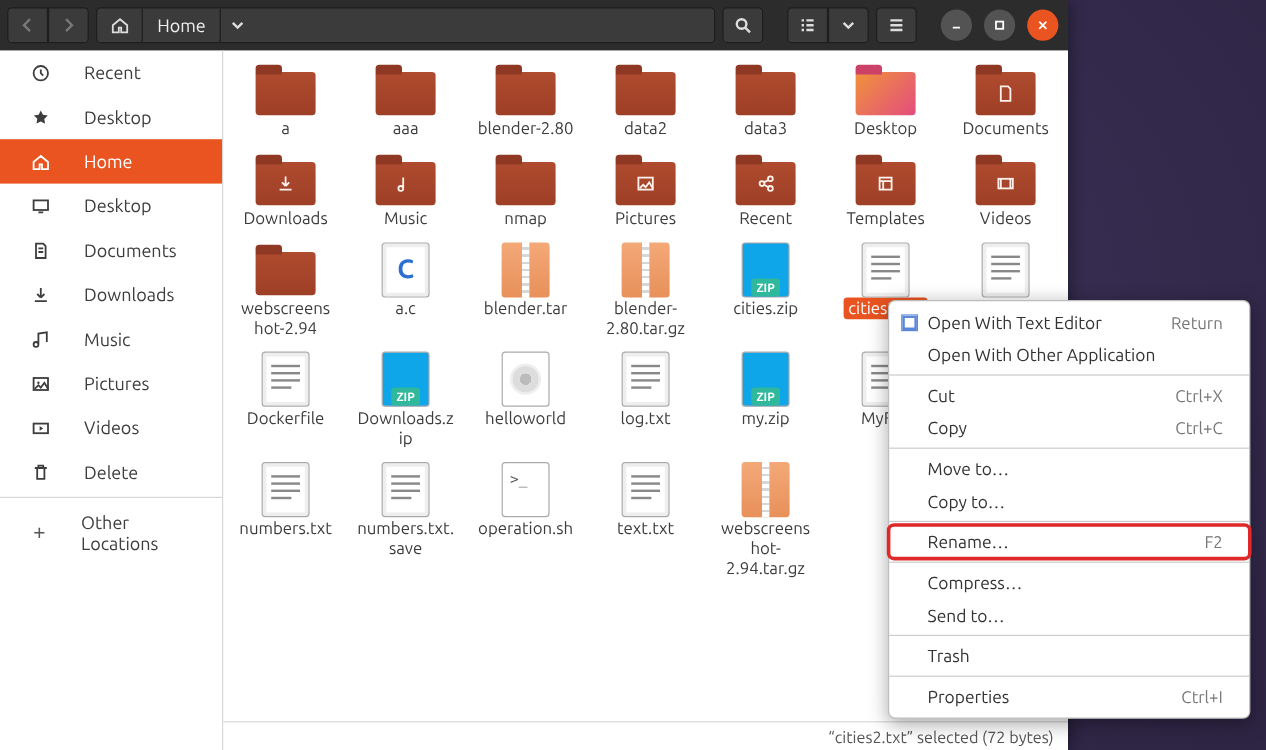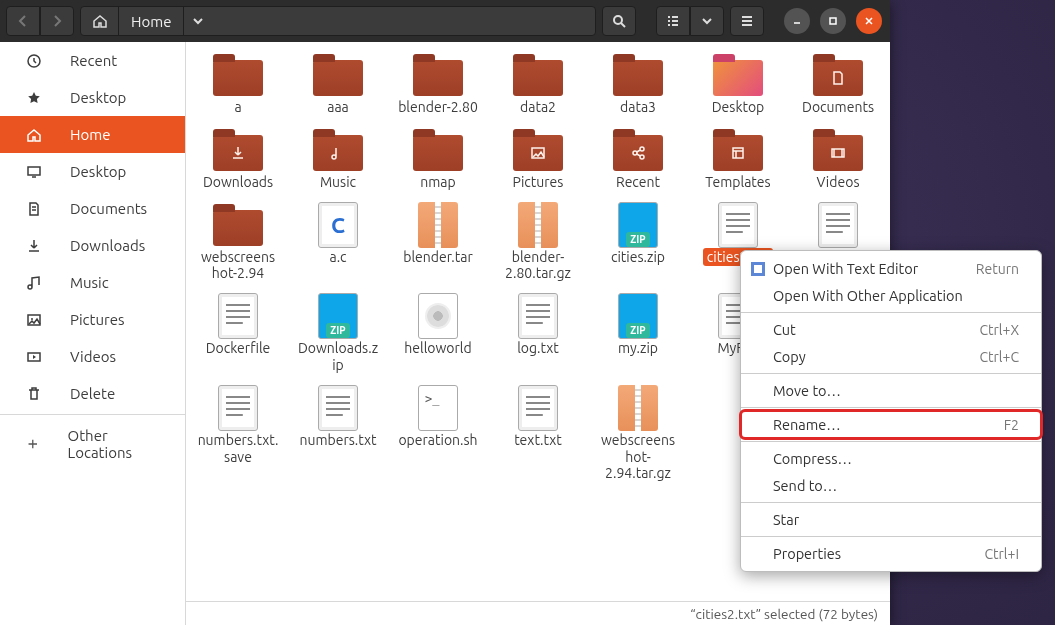--- a/index.html
+++ b/index.html
@@ -675,27 +675,27 @@
           <div class="file-item">
             <div class="file-icon">
               <div class="icon-file txt"></div>
             </div>
             <div class="file-label"></div>
           </div>
           <div class="file-item">
             <div class="file-icon">
               <div class="icon-file txt"></div>
             </div>
+            <div class="file-label">numbers.txt</div>
+          </div>
+          <div class="file-item">
+            <div class="file-icon">
+              <div class="icon-file txt"></div>
+            </div>
             <div class="file-label">numbers.txt.save</div>
-          </div>
-          <div class="file-item">
-            <div class="file-icon">
-              <div class="icon-file txt"></div>
-            </div>
-            <div class="file-label">numbers.txt</div>
           </div>
           <div class="file-item">
             <div class="file-icon">
               <div class="icon-sh">&gt;_</div>
             </div>
             <div class="file-label">operation.sh</div>
           </div>
           <div class="file-item">
             <div class="file-icon">
               <div class="icon-file txt"></div>
@@ -730,34 +730,37 @@
       <span class="accel">Ctrl+X</span>
     </div>
     <div class="cm-item">
       <span>Copy</span>
       <span class="accel">Ctrl+C</span>
     </div>
     <div class="cm-sep"></div>
     <div class="cm-item">
       <span>Move to…</span>
     </div>
+    <div class="cm-item">
+      <span>Copy to…</span>
+    </div>
     <div class="cm-sep"></div>
     <div class="cm-item hl">
       <span>Rename…</span>
       <span class="accel">F2</span>
     </div>
     <div class="cm-sep"></div>
     <div class="cm-item">
       <span>Compress…</span>
     </div>
     <div class="cm-item">
       <span>Send to…</span>
     </div>
     <div class="cm-sep"></div>
     <div class="cm-item">
-      <span>Star</span>
+      <span>Trash</span>
     </div>
     <div class="cm-sep"></div>
     <div class="cm-item">
       <span>Properties</span>
       <span class="accel">Ctrl+I</span>
     </div>
   </div>
 
 </body></html>

